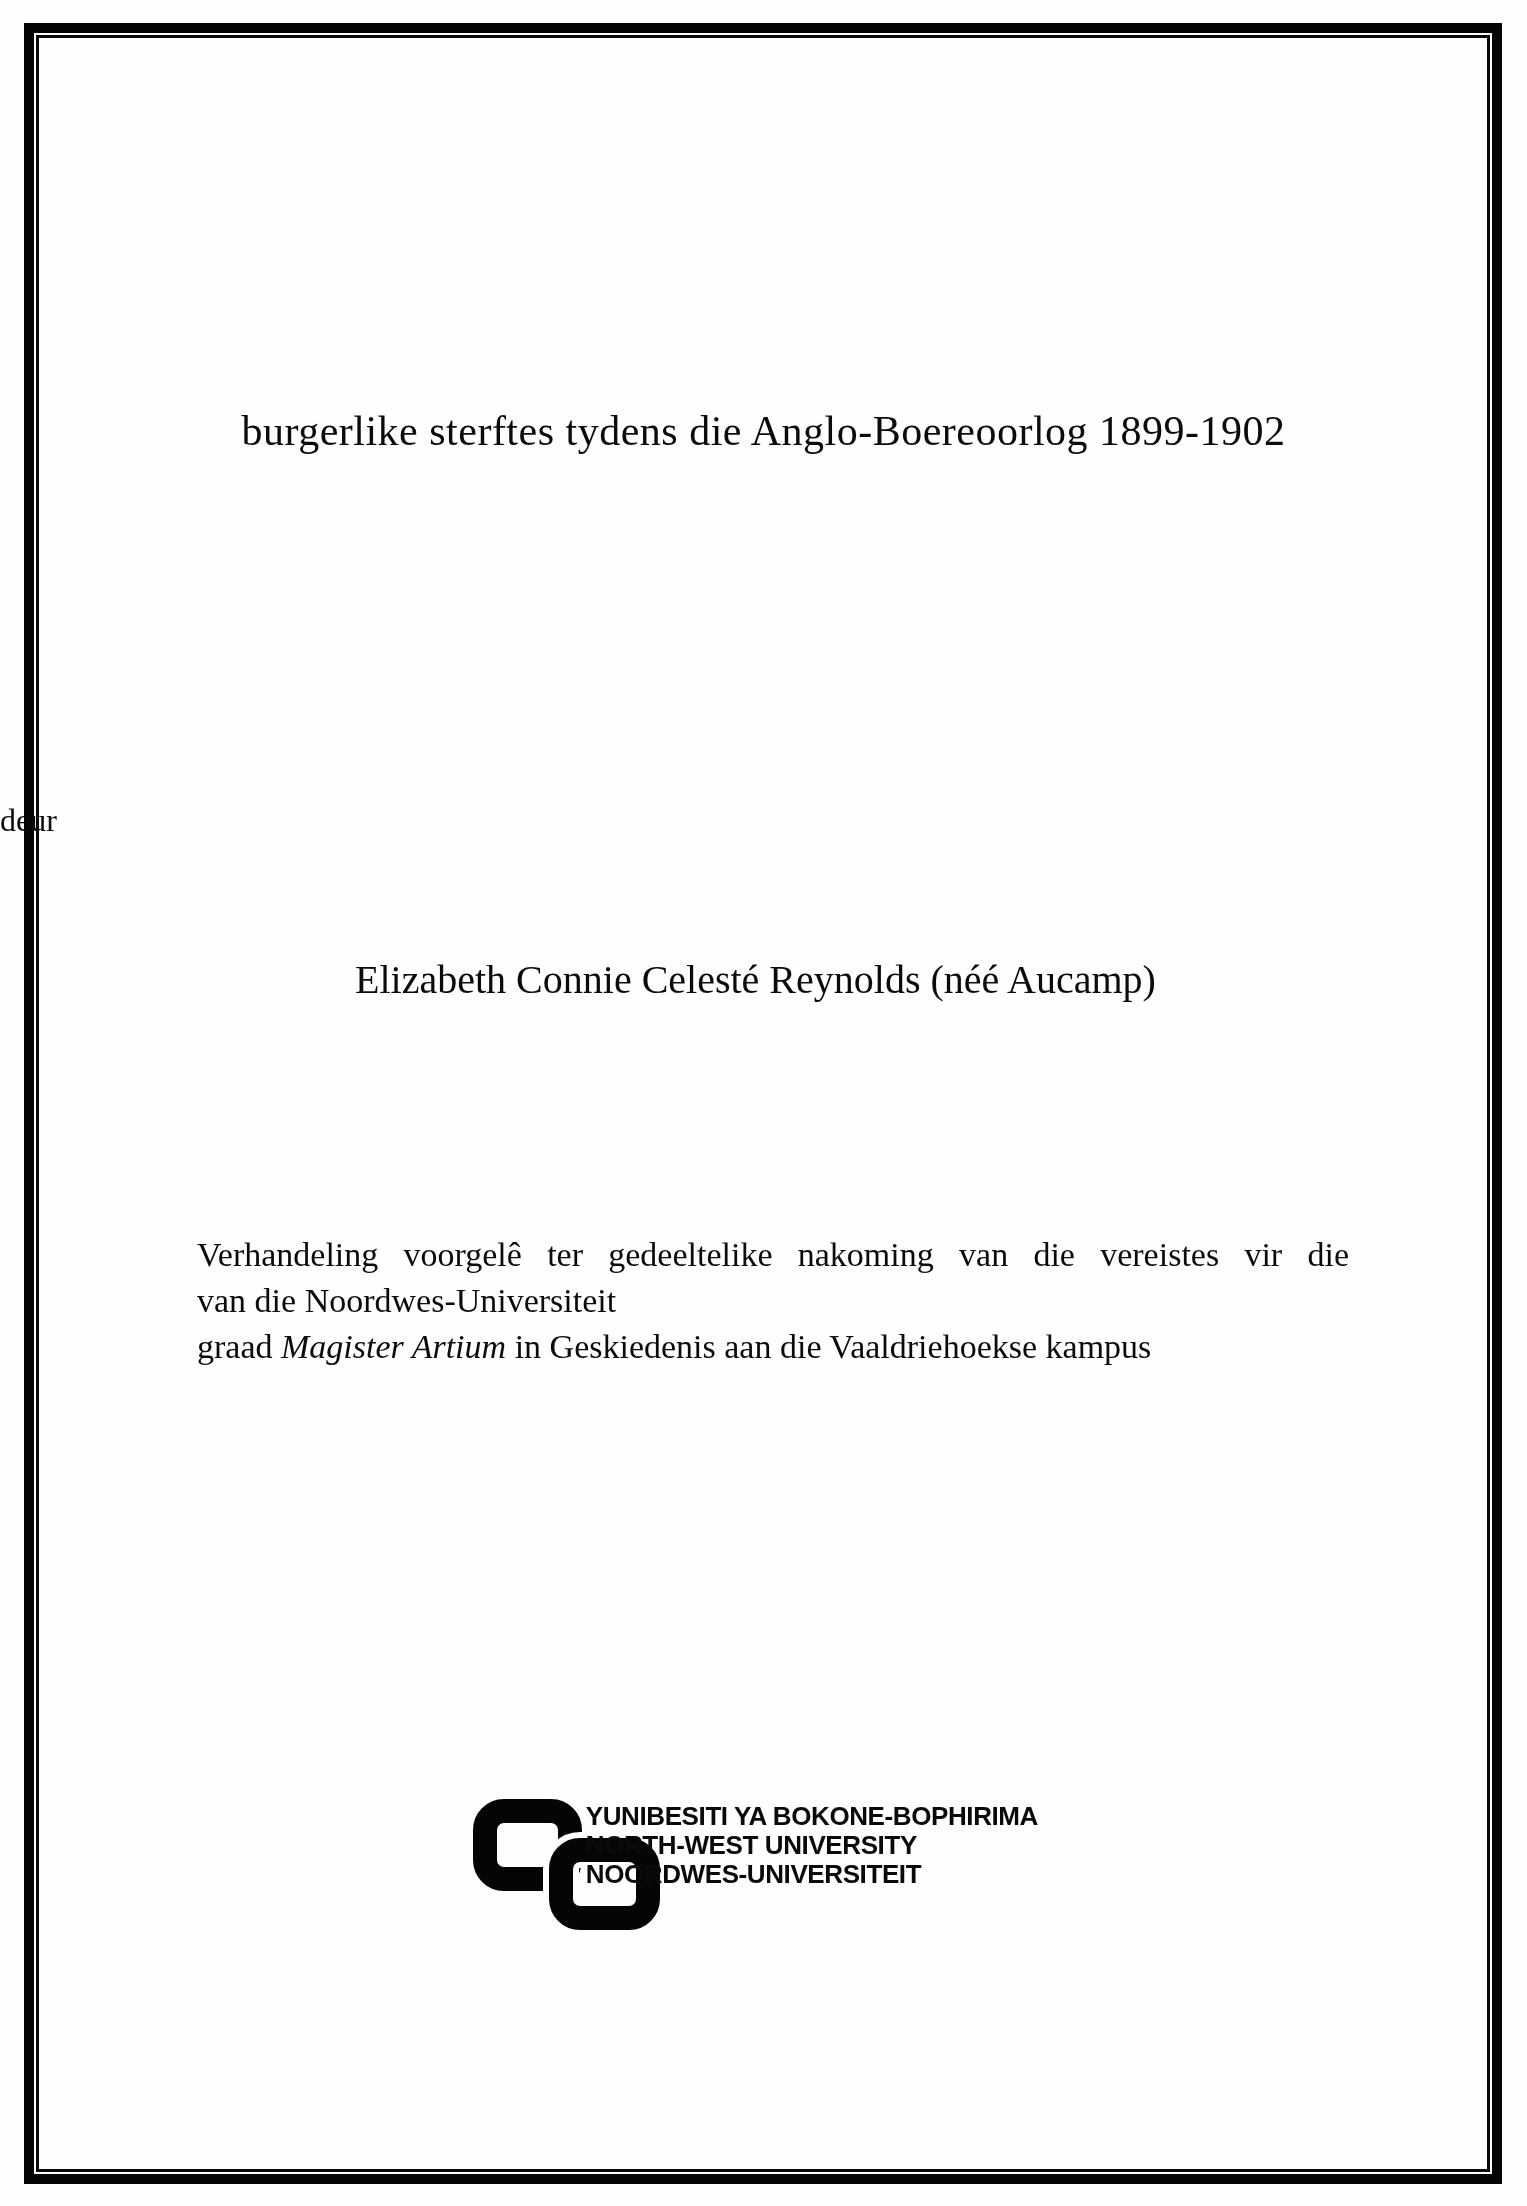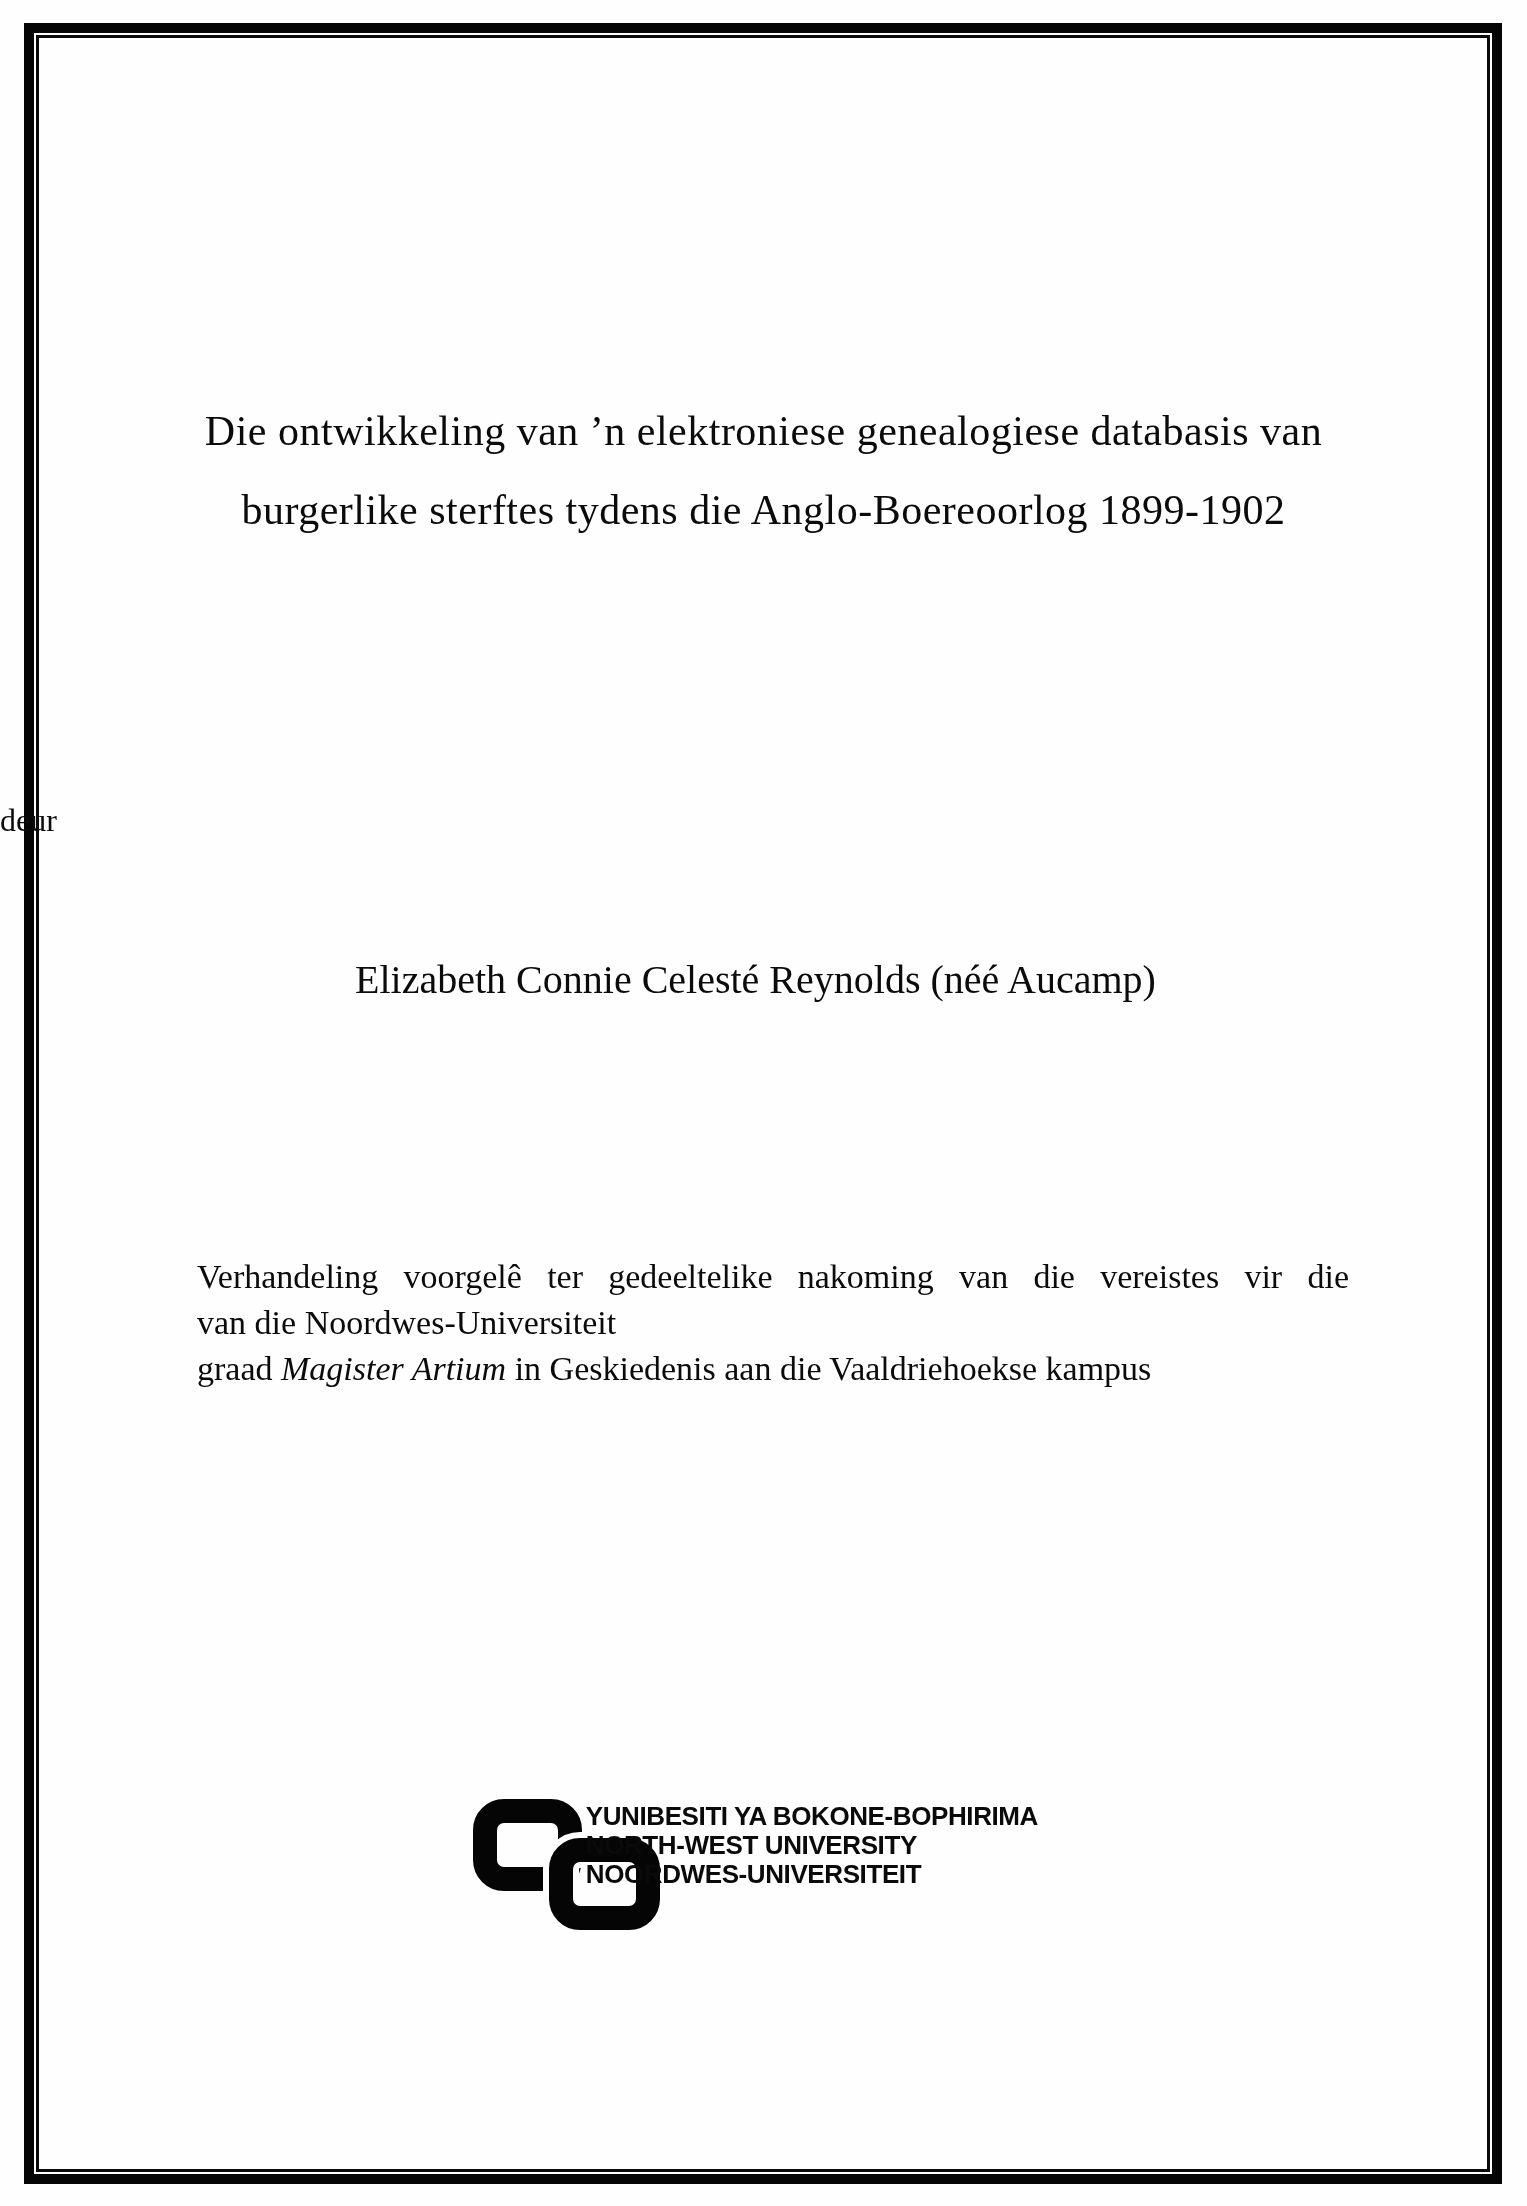--- a/index.html
+++ b/index.html
@@ -55,21 +55,20 @@
   .statement {
     position: absolute;
     top: 1232px; left: 197px;
     width: 1152px;
     font-size: 34px;
     line-height: 46px;
   }
   .statement .justify {
     text-align: justify;
     text-align-last: justify;
-    margin-top: 22px;
   }
   .supervisor {
     position: absolute;
     top: 1648px; left: 197px;
     font-size: 34px;
     line-height: 46px;
   }
   .logo-mark {
     position: absolute;
     left: 473px; top: 1799px;
@@ -92,21 +91,20 @@
 </head>
 <body>
 
 <div class="page">
 
   <div class="frame-outer">
     <div class="frame-inner"></div>
   </div>
 
   <h1 class="title">
-    <span>Die ontwikkeling van ’n elektroniese genealogiese databasis van</span>
     <span>burgerlike sterftes tydens die Anglo-Boereoorlog 1899-1902</span>
   </h1>
 
   <div class="byline">deur</div>
 
   <div class="author">Elizabeth Connie Celesté Reynolds (néé Aucamp)</div>
 
   <div class="statement">
     <div class="justify">Verhandeling voorgelê ter gedeeltelike nakoming van die vereistes vir die</div>
     <div>van die Noordwes-Universiteit</div>

